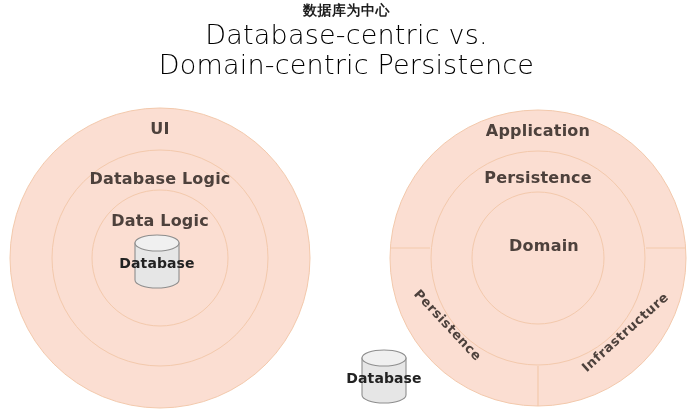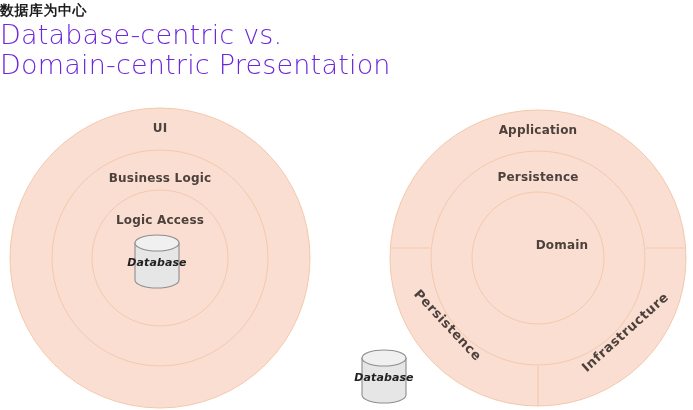--- a/index.html
+++ b/index.html
@@ -22,76 +22,75 @@
     width: 693px;
     height: 410px;
   }
 
   
   .title-block {
     position: absolute;
     left: 0;
     top: 0;
     width: 693px;
-    text-align: left;
+    text-align: center;
     pointer-events: none;
   }
   .cn-anno {
     font-family: "DejaVu Sans", sans-serif;
     font-size: 14px;
     font-weight: 700;
     color: #1d1d1d;
     line-height: 17px;
     letter-spacing: 0.5px;
   }
   .cn-top   { margin-top: 2px; }
   .cn-bottom{ margin-top: 1px; }
 
   .main-title {
     font-family: "DejaVu Sans", sans-serif;
     font-size: 27px;
     font-weight: 300;
-    color: #6d28d9;
+    color: #000000;
     line-height: 30px;
     letter-spacing: 0.2px;
     margin-top: 1px;
   }
   .main-title .l2 { display: block; }
 
   
   .ring-label {
     position: absolute;
     font-family: "DejaVu Sans", sans-serif;
     font-weight: 700;
     color: #4d413c;
     white-space: nowrap;
     transform: translate(-50%, -50%);
     pointer-events: none;
   }
-  .lbl-lg { font-size: 12px; letter-spacing: 0.2px; }
+  .lbl-lg { font-size: 16px; letter-spacing: 0.2px; }
   .lbl-rot { font-size: 13px; letter-spacing: 0.6px; }
 
   
   .db {
     position: absolute;
     transform: translate(-50%, -50%);
   }
   .db-text {
     position: absolute;
     left: 50%;
     top: 52%;
     transform: translate(-50%, -50%);
     font-family: "DejaVu Sans", sans-serif;
-    font-size: 11px;
+    font-size: 14px;
     font-weight: 700;
     color: #222222;
     white-space: nowrap;
     letter-spacing: 0.1px;
     pointer-events: none;
-    font-style: italic;
   }
 </style>
 </head>
 <body>
 
 <svg id="canvas" viewBox="0 0 693 410">
 
   <g>
     <circle cx="160" cy="258" r="150" fill="#fbded2" stroke="#f3c9ac" stroke-width="1"></circle>
     <circle cx="160" cy="258" r="108" fill="#fbded2" stroke="#f3c9ac" stroke-width="1"></circle>
@@ -117,31 +116,31 @@
   <g>
     <path d="M 362 358 L 362 395 A 22 8 0 0 0 406 395 L 406 358 Z" fill="#e6e6e6" stroke="#8d8d8d" stroke-width="1.1"></path>
     <ellipse cx="384" cy="358" rx="22" ry="8" fill="#f0f0f0" stroke="#8d8d8d" stroke-width="1.1"></ellipse>
   </g>
 </svg>
 
 <div class="title-block">
   <div class="cn-anno cn-top">数据库为中心</div>
   <div class="main-title">
     <span class="l1">Database-centric vs.</span>
-    <span class="l2">Domain-centric Presentation</span>
+    <span class="l2">Domain-centric Persistence</span>
   </div>
 </div>
 
 <div class="ring-label lbl-lg" style="left:160px; top:128px;">UI</div>
-<div class="ring-label lbl-lg" style="left:160px; top:178px;">Business Logic</div>
-<div class="ring-label lbl-lg" style="left:160px; top:220px;">Logic Access</div>
+<div class="ring-label lbl-lg" style="left:160px; top:178px;">Database Logic</div>
+<div class="ring-label lbl-lg" style="left:160px; top:220px;">Data Logic</div>
 
 <div class="ring-label lbl-lg" style="left:538px; top:130px;">Application</div>
 <div class="ring-label lbl-lg" style="left:538px; top:177px;">Persistence</div>
-<div class="ring-label lbl-lg" style="left:538px; top:245px;padding-left:48px;">Domain</div>
+<div class="ring-label lbl-lg" style="left:520px; top:245px;padding-left:48px;">Domain</div>
 
 <div class="ring-label lbl-rot" style="left:448px; top:325px; transform:translate(-50%,-50%) rotate(47deg);">Persistence</div>
 <div class="ring-label lbl-rot" style="left:625px; top:332px; transform:translate(-50%,-50%) rotate(-42deg);">Infrastructure</div>
 
 <div class="db" style="left:157px; top:262px; width:44px; height:45px;">
   <span class="db-text">Database</span>
 </div>
 <div class="db" style="left:384px; top:377px; width:44px; height:45px;">
   <span class="db-text">Database</span>
 </div>

